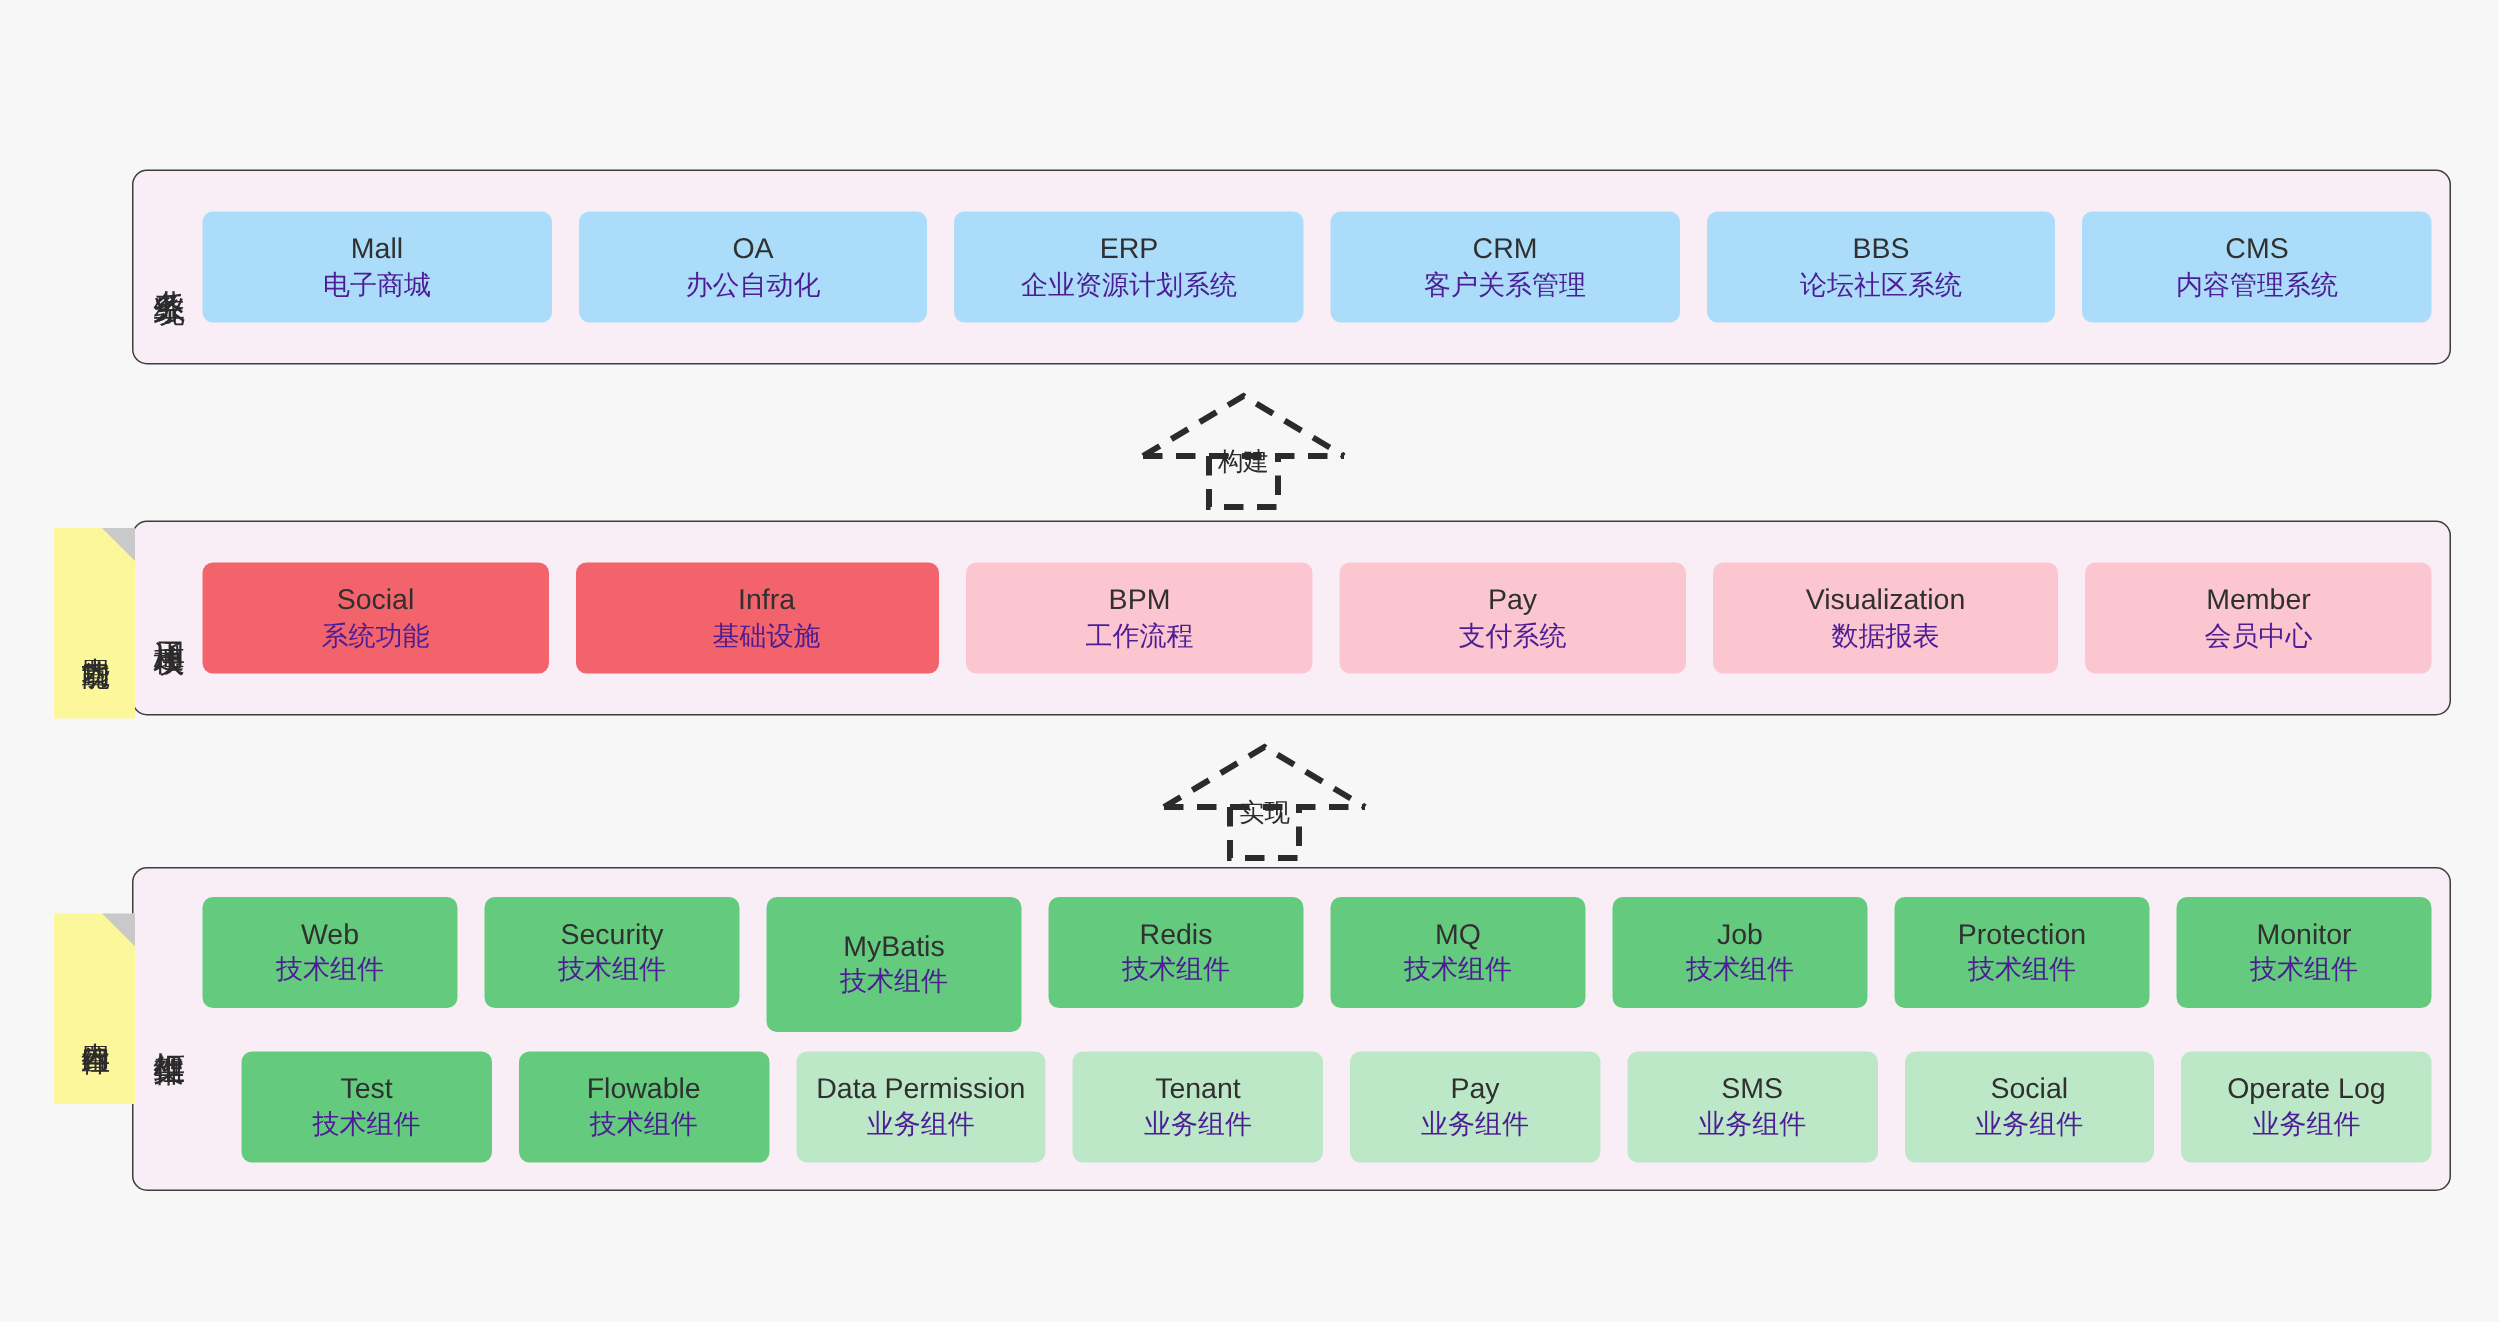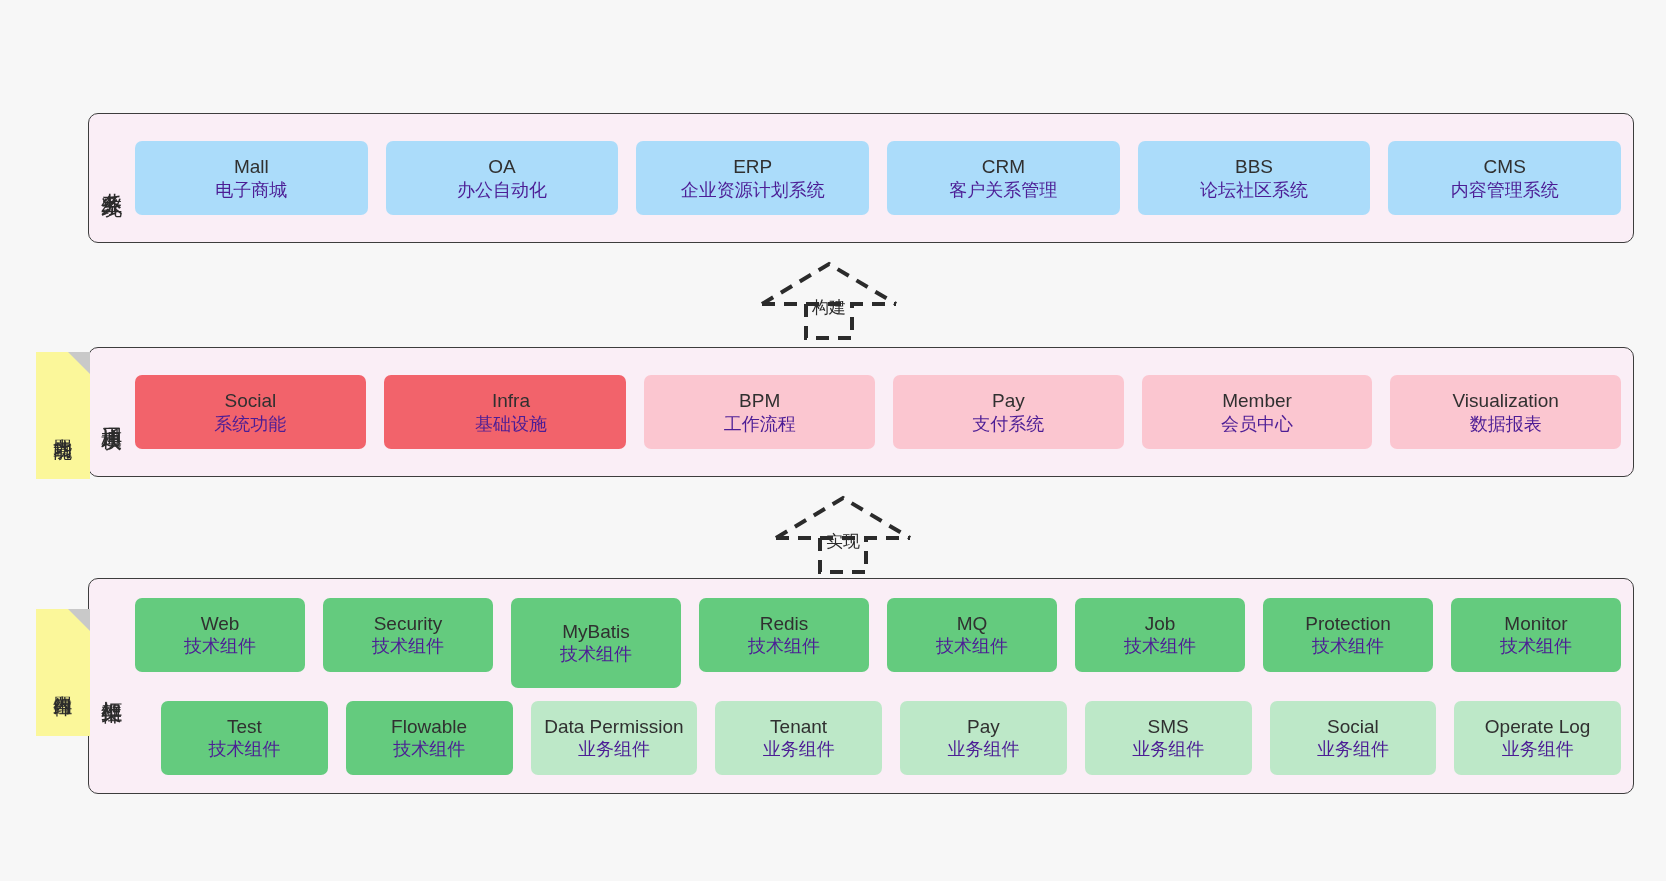--- a/index.html
+++ b/index.html
@@ -207,26 +207,26 @@
         </div>
         <div class="card c-pink" style="height:74px;">
           <span class="t-en">BPM</span>
           <span class="t-cn">工作流程</span>
         </div>
         <div class="card c-pink" style="height:74px;">
           <span class="t-en">Pay</span>
           <span class="t-cn">支付系统</span>
         </div>
         <div class="card c-pink" style="height:74px;">
+          <span class="t-en">Visualization</span>
+          <span class="t-cn">数据报表</span>
+        </div>
+        <div class="card c-pink" style="height:74px;">
           <span class="t-en">Member</span>
           <span class="t-cn">会员中心</span>
-        </div>
-        <div class="card c-pink" style="height:74px;">
-          <span class="t-en">Visualization</span>
-          <span class="t-cn">数据报表</span>
         </div>
       </div>
     </div>
   </div>
 
   <div class="arrow" id="arrow-implement" style="left:770px; top:492px; width:146px; height:82px;">
     <svg width="146" height="82" viewBox="0 0 146 82">
       <path d="M 6 46 L 73 6 L 140 46" fill="none" stroke="#2b2b2b" stroke-width="4" stroke-dasharray="13,9" stroke-linecap="butt"></path>
       <path d="M 6 46 L 140 46" fill="none" stroke="#2b2b2b" stroke-width="4" stroke-dasharray="13,9" stroke-linecap="butt"></path>
       <path d="M 50 46 L 50 80 L 96 80 L 96 46" fill="none" stroke="#2b2b2b" stroke-width="4" stroke-dasharray="13,9" stroke-linecap="butt"></path>

